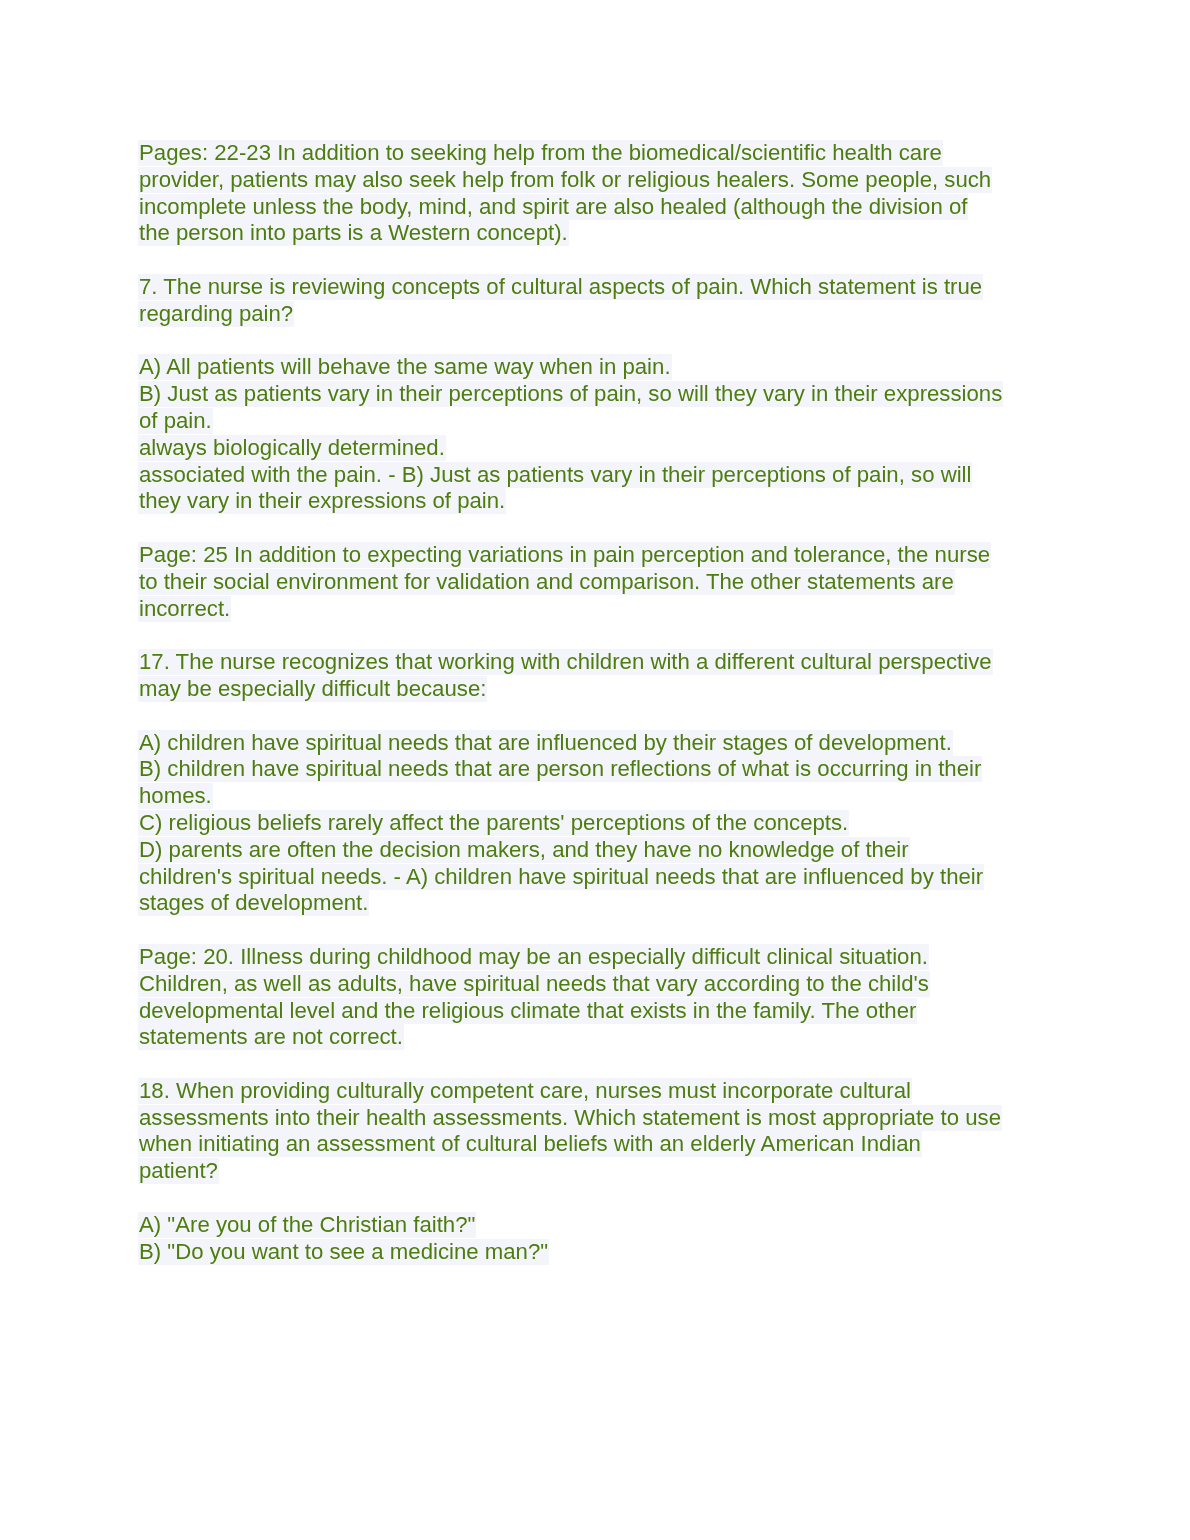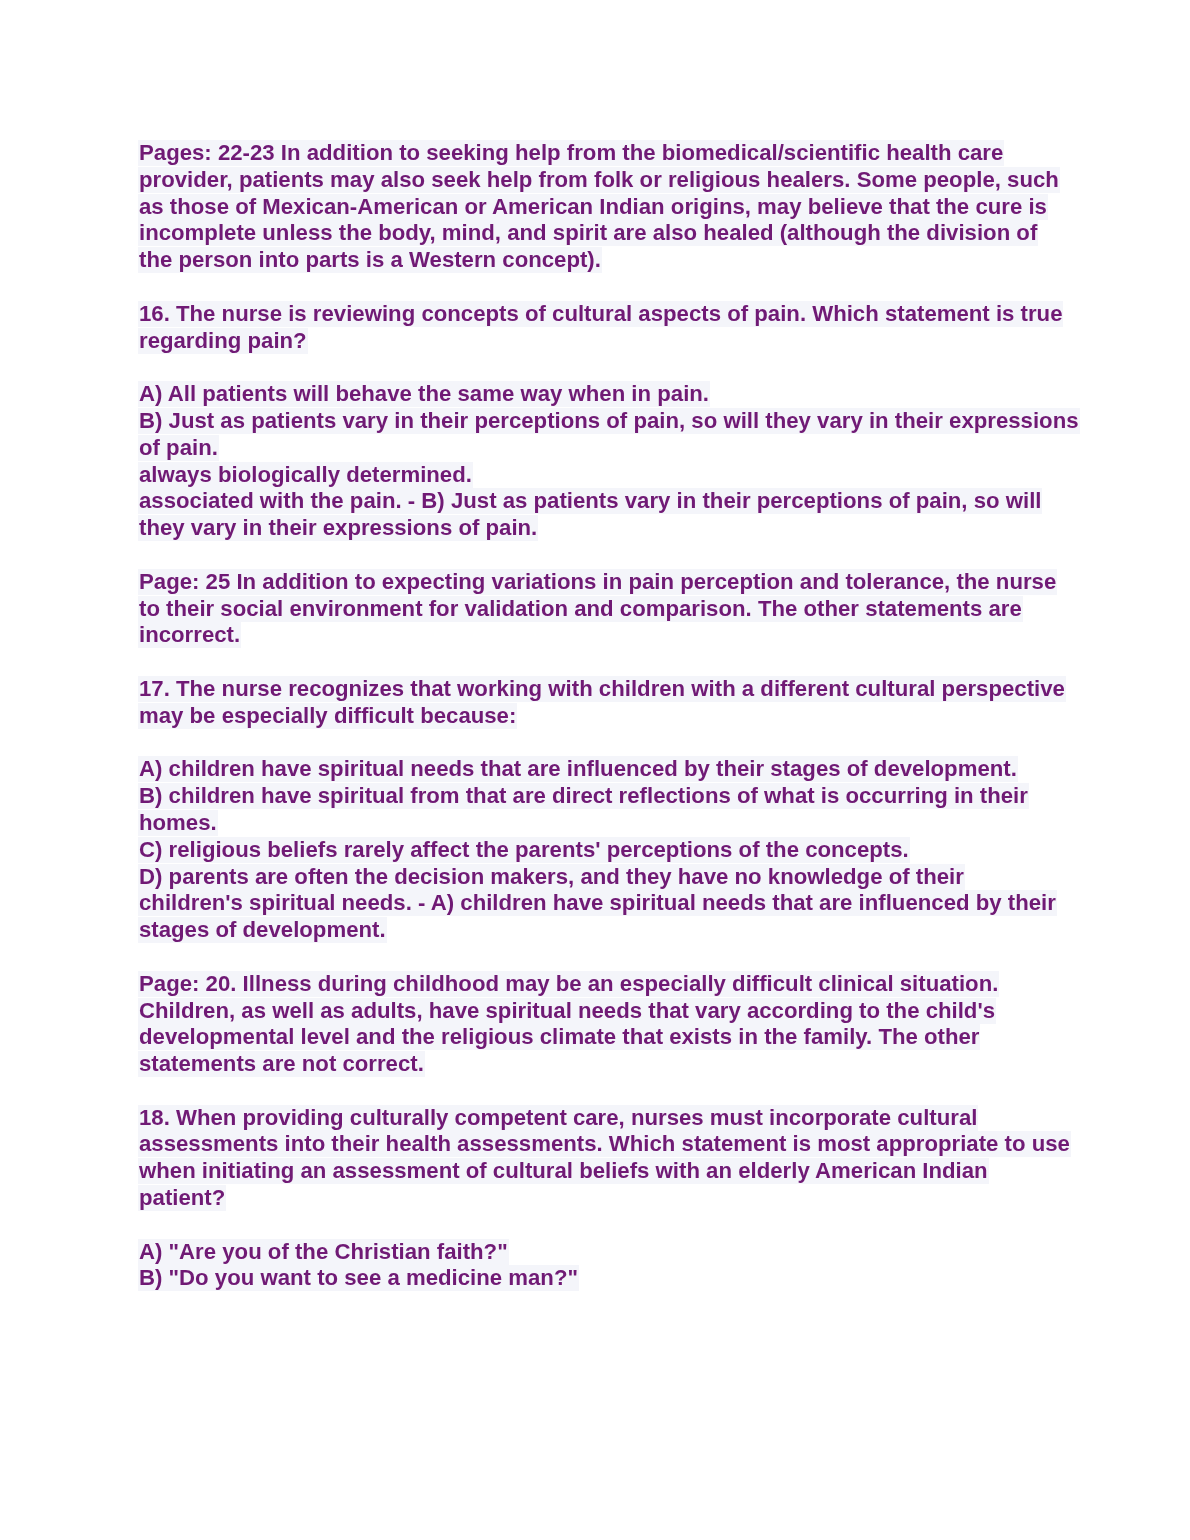--- a/index.html
+++ b/index.html
@@ -14,22 +14,21 @@
     overflow: hidden;
   }
   .page {
     position: absolute;
     left: 140px;
     top: 140px;
     width: 920px;
     font-family: "Liberation Sans", sans-serif;
     font-size: 22.2px;
     line-height: 26.8px;
-    color: #701a75;
-    font-weight: bold;
+    color: #4d7c0f;
   }
   .block {
     margin: 0 0 26.8px 0;
   }
   .line {
     display: block;
     white-space: nowrap;
   }
   .line span {
     background: #f4f5fa;
@@ -38,27 +37,26 @@
   }
 </style>
 </head>
 <body>
 
 <div class="page">
 
   <div class="block">
     <div class="line"><span>Pages: 22-23 In addition to seeking help from the biomedical/scientific health care</span></div>
     <div class="line"><span>provider, patients may also seek help from folk or religious healers. Some people, such</span></div>
-    <div class="line"><span>as those of Mexican-American or American Indian origins, may believe that the cure is</span></div>
     <div class="line"><span>incomplete unless the body, mind, and spirit are also healed (although the division of</span></div>
     <div class="line"><span>the person into parts is a Western concept).</span></div>
   </div>
 
   <div class="block">
-    <div class="line"><span>16. The nurse is reviewing concepts of cultural aspects of pain. Which statement is true</span></div>
+    <div class="line"><span>7. The nurse is reviewing concepts of cultural aspects of pain. Which statement is true</span></div>
     <div class="line"><span>regarding pain?</span></div>
   </div>
 
   <div class="block">
     <div class="line"><span>A) All patients will behave the same way when in pain.</span></div>
     <div class="line"><span>B) Just as patients vary in their perceptions of pain, so will they vary in their expressions</span></div>
     <div class="line"><span>of pain.</span></div>
     <div class="line"><span>always biologically determined.</span></div>
     <div class="line"><span>associated with the pain. - B) Just as patients vary in their perceptions of pain, so will</span></div>
     <div class="line"><span>they vary in their expressions of pain.</span></div>
@@ -70,21 +68,21 @@
     <div class="line"><span>incorrect.</span></div>
   </div>
 
   <div class="block">
     <div class="line"><span>17. The nurse recognizes that working with children with a different cultural perspective</span></div>
     <div class="line"><span>may be especially difficult because:</span></div>
   </div>
 
   <div class="block">
     <div class="line"><span>A) children have spiritual needs that are influenced by their stages of development.</span></div>
-    <div class="line"><span>B) children have spiritual from that are direct reflections of what is occurring in their</span></div>
+    <div class="line"><span>B) children have spiritual needs that are person reflections of what is occurring in their</span></div>
     <div class="line"><span>homes.</span></div>
     <div class="line"><span>C) religious beliefs rarely affect the parents' perceptions of the concepts.</span></div>
     <div class="line"><span>D) parents are often the decision makers, and they have no knowledge of their</span></div>
     <div class="line"><span>children's spiritual needs. - A) children have spiritual needs that are influenced by their</span></div>
     <div class="line"><span>stages of development.</span></div>
   </div>
 
   <div class="block">
     <div class="line"><span>Page: 20. Illness during childhood may be an especially difficult clinical situation.</span></div>
     <div class="line"><span>Children, as well as adults, have spiritual needs that vary according to the child's</span></div>

